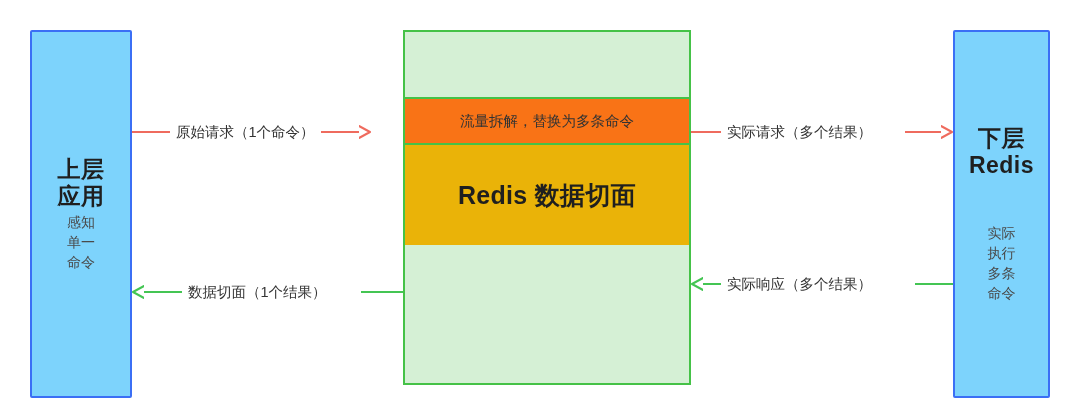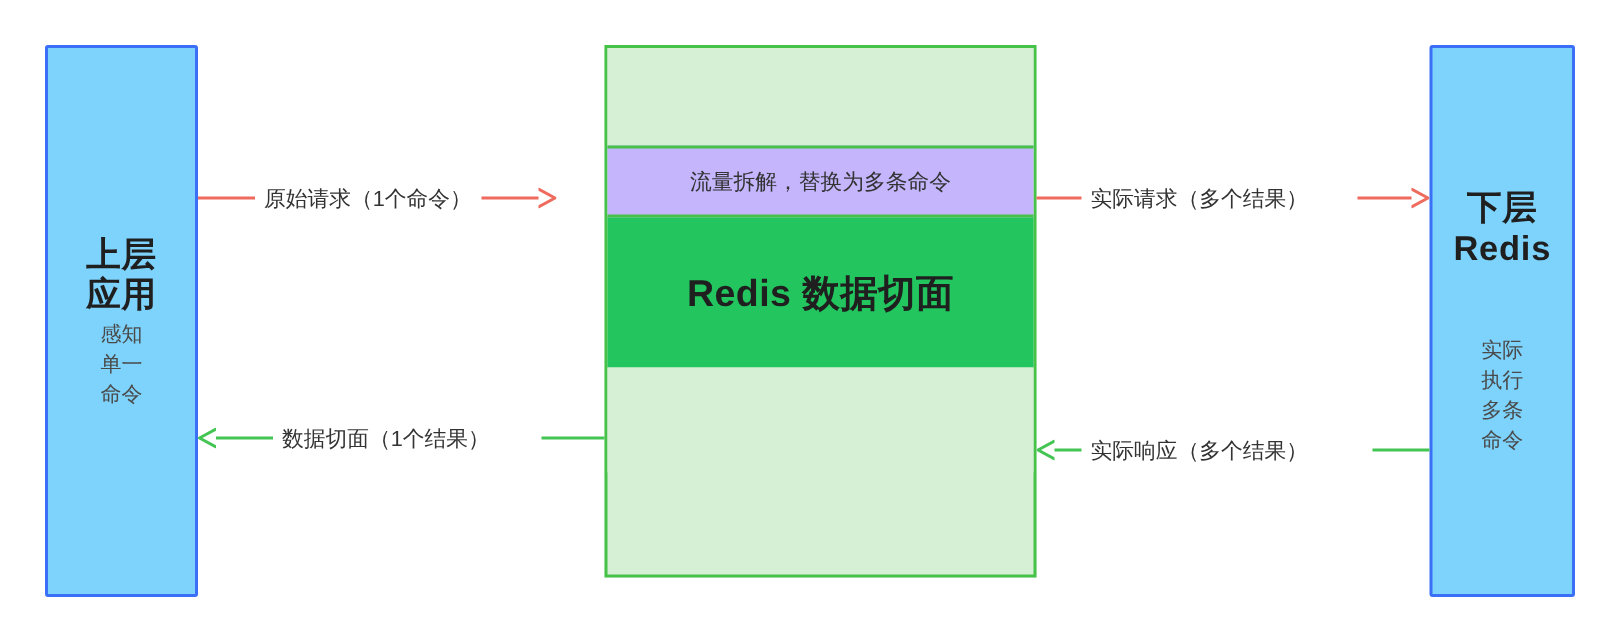--- a/index.html
+++ b/index.html
@@ -67,29 +67,29 @@
     box-sizing: border-box;
     display: flex;
     align-items: center;
     justify-content: center;
     text-align: center;
   }
   .band-pad   { background: #d5f0d5; }
   .band-top   { height: 65px; }
   .band-bot   { height: 70px; }
   .band-yellow {
-    background: #c4b5fd;
+    background: #f97316;
     height: 48px;
     border-top: 2px solid #45c247;
     border-bottom: 2px solid #45c247;
     font-size: 14.5px;
     color: #333333;
   }
   .band-core {
-    background: #22c55e;
+    background: #eab308;
     height: 100px;
     font-size: 25px;
     font-weight: bold;
     color: #1f1f1f;
     letter-spacing: 0.3px;
   }
 
   
   .arrow-row {
     position: absolute;
@@ -106,21 +106,21 @@
   .seg {
     height: 2px;
     flex: none;
   }
   .tip { flex: none; display: block; }
 
   
   #row-req-left   { left: 132px; top: 120px; width: 239px; }
   #row-req-right  { left: 691px; top: 120px; width: 262px; }
   #row-res-left   { left: 132px; top: 280px; width: 271px; }
-  #row-res-right  { left: 691px; top: 288px; width: 262px; align-items: center; }
+  #row-res-right  { left: 691px; top: 272px; width: 262px; align-items: center; }
 
   .seg-red   { background: #ef6b5e; }
   .seg-green { background: #44c553; }
 
   .spacer { flex: 1 1 auto; }
 </style>
 </head>
 <body>
 
 <div id="left-box" class="side-box">

